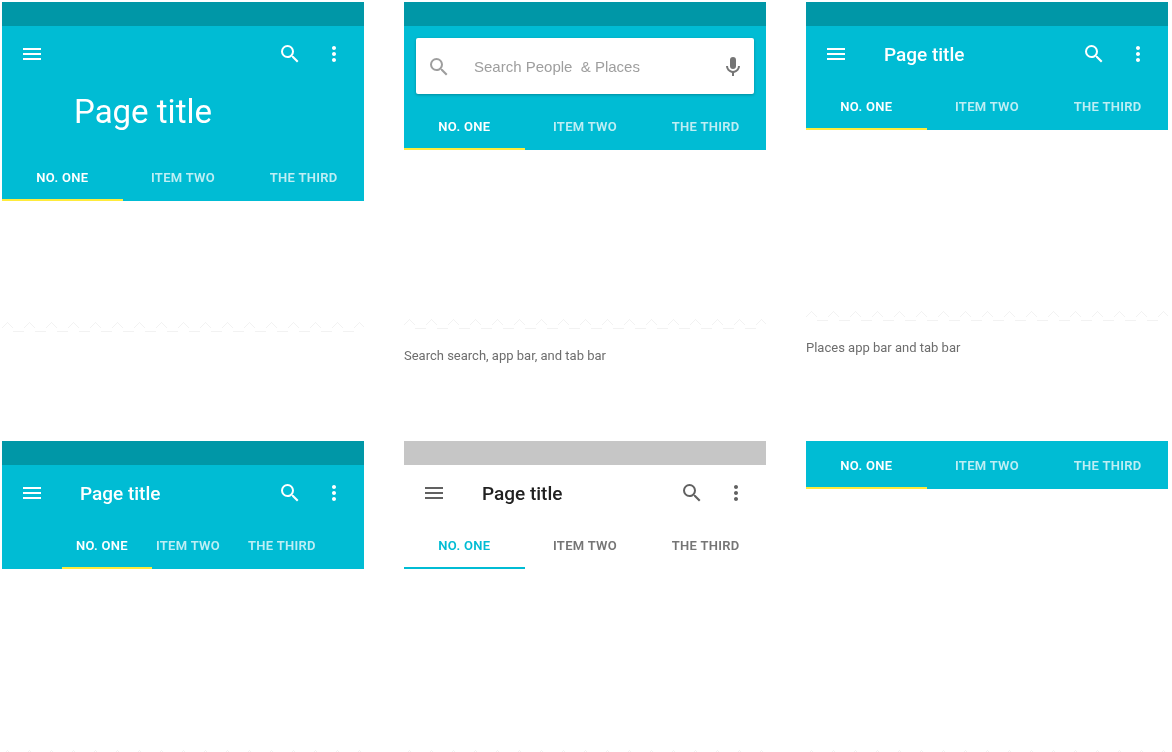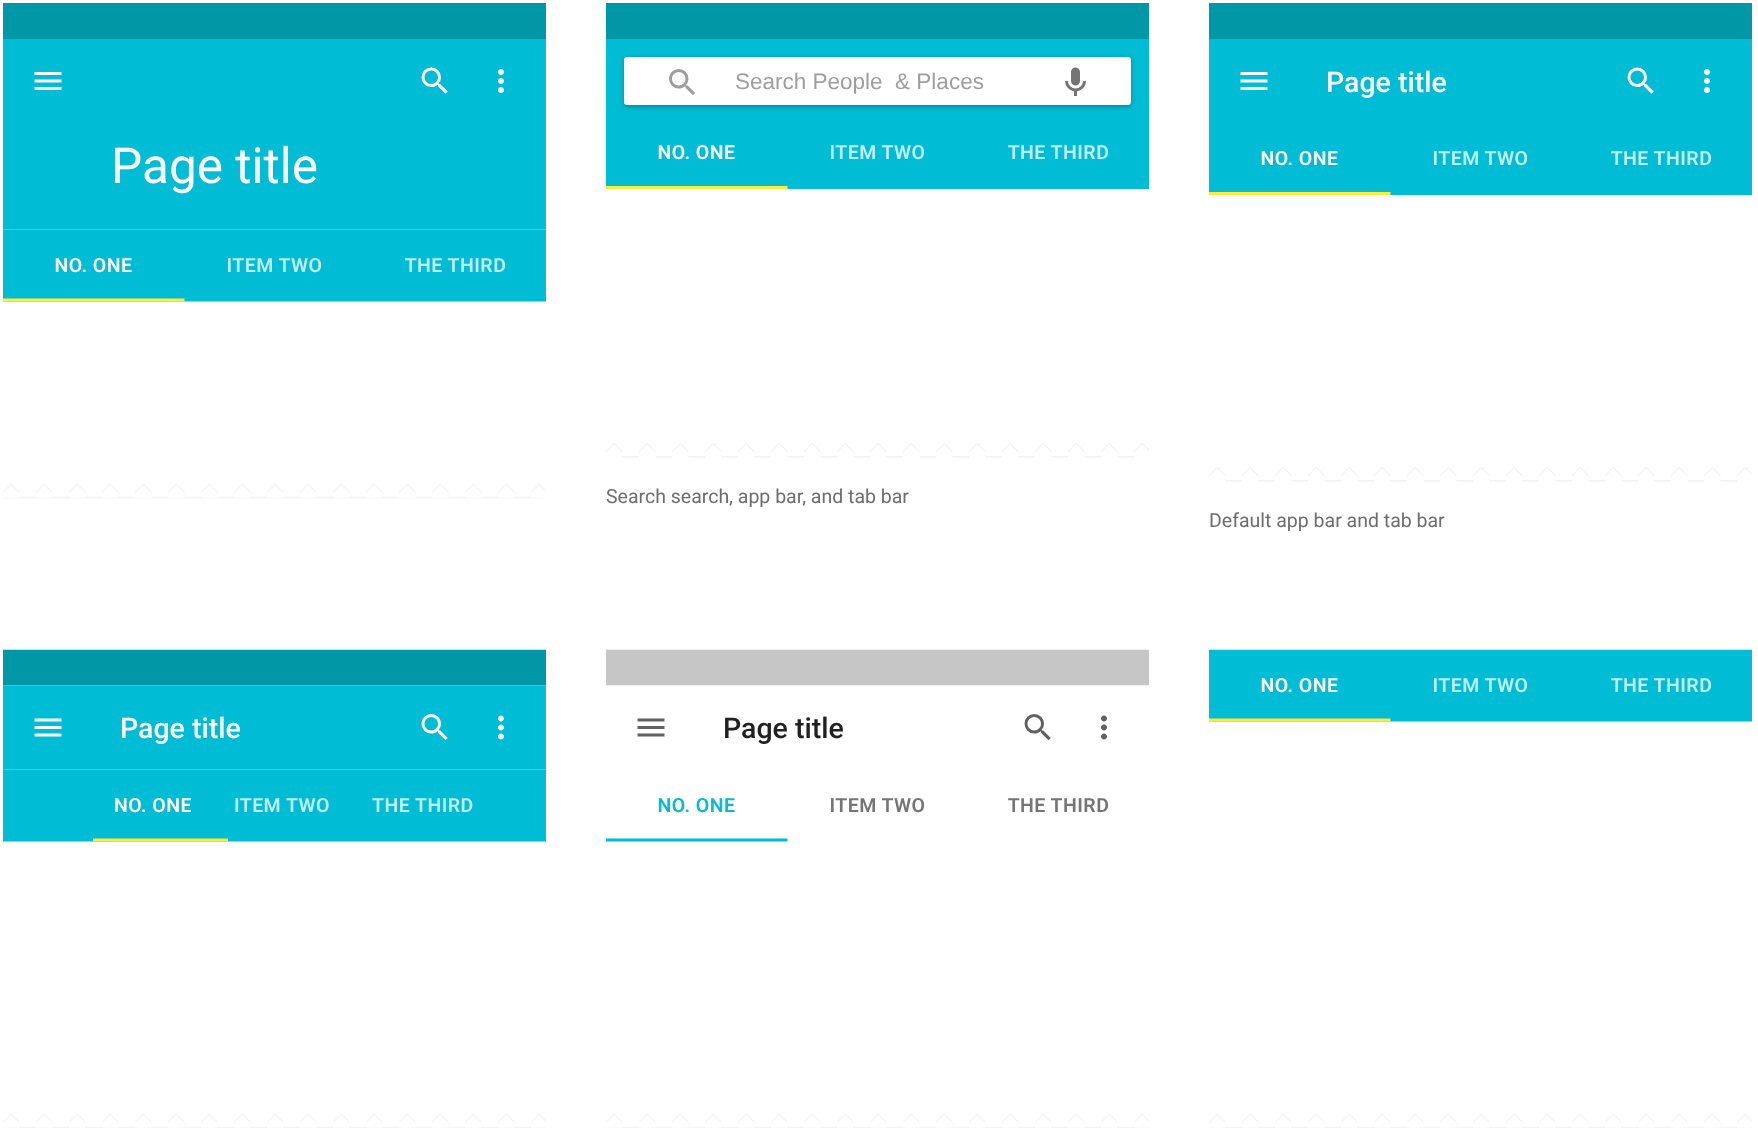--- a/index.html
+++ b/index.html
@@ -127,24 +127,24 @@
   }
   
   .search-wrap {
     background: #00bcd4;
     padding: 12px 12px 8px 12px;
   }
   .search-card {
     background: #fff;
     border-radius: 2px;
     box-shadow: 0 1px 3px rgba(0,0,0,0.25);
-    height: 32px;
+    height: 56px;
     display: flex;
     align-items: center;
-    padding: 0 26px;
+    padding: 0 10px;
     color: #9e9e9e;
   }
   .search-card input {
     flex: 1;
     border: none;
     outline: none;
     font-size: 15px;
     color: #616161;
     margin-left: 24px;
     background: transparent;
@@ -295,21 +295,21 @@
             <span>ITEM TWO</span>
           </div>
         <div class="tab">
             <span>THE THIRD</span>
           </div>
         <div class="underline third"></div>
       </div>
       <div class="content-area" style="height:178px"></div>
     </div>
     <div class="zigzag"></div>
-    <div class="caption">Default app bar and tab bar</div>
+    <div class="caption">Places app bar and tab bar</div>
   </div>
 
   <div class="mock">
     <div class="screen">
       <div class="status-bar"></div>
       <div class="appbar">
         <span class="icon-btn">
             <svg width="24" height="24" fill="#fff">
               <use href="#i-menu"></use>
             </svg>

